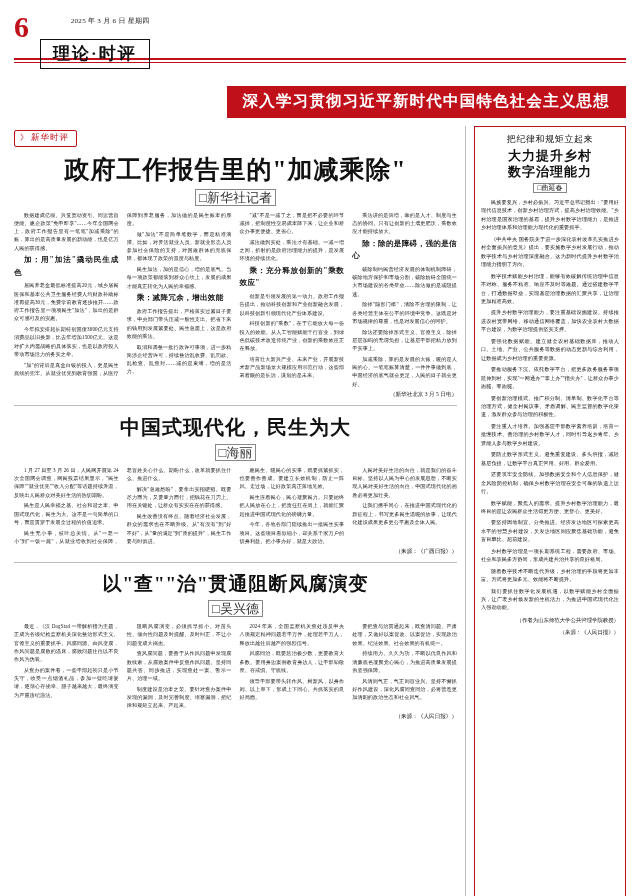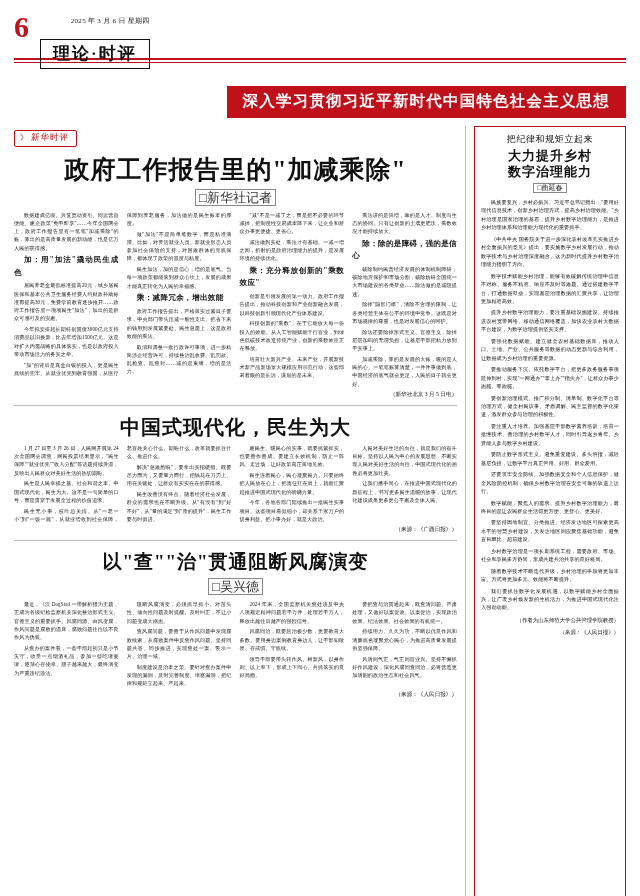--- a/index.html
+++ b/index.html
@@ -166,20 +166,23 @@
           <p>除法还要除掉形式主义、官僚主义，除掉层层加码的无谓负担，让基层干部把精力放到干实事上。</p>
           <p>加减乘除，算的是发展的大账，暖的是人民的心。一笔笔账算清楚，一件件事做到底，中国经济的底气就会更足，人民的日子就会更好。</p>
         </div>
         <div class="source">（新华社北京 3 月 5 日电）</div>
       </div>
 
       <div class="hr-grey"></div>
 
       <div>
         <div class="headline2">中国式现代化，民生为大</div>
+        <div class="byline">
+          <span class="box">□海丽</span>
+        </div>
         <div class="cols4 txt">
           <p>1 月 27 日至 3 月 26 日，人民网开展第 24 次全国两会调查，网民投票结果显示，"民生保障""就业优先""收入分配"等话题持续升温，反映出人民群众对美好生活的热切期盼。</p>
           <p>民生是人民幸福之基、社会和谐之本。中国式现代化，民生为大。这不是一句简单的口号，而是贯穿于发展全过程的价值追求。</p>
           <p>民生无小事，枝叶总关情。从"一老一小"到"一饭一蔬"，从就业增收到社会保障，老百姓关心什么、期盼什么，改革就要抓住什么、推进什么。</p>
           <p>解决"急难愁盼"，要拿出实招硬招。既要尽力而为，又要量力而行，把钱花在刀刃上、用在关键处，让群众有实实在在的获得感。</p>
           <p>民生改善没有终点。随着经济社会发展，群众的需求也在不断升级。从"有没有"到"好不好"，从"量的满足"到"质的提升"，民生工作要与时俱进。</p>
           <p>惠民生、暖民心的实事，既要抓紧抓实，也要善作善成。要建立长效机制，防止一阵风、走过场，让好政策真正落地见效。</p>
           <p>民生连着民心，民心凝聚民力。只要始终把人民放在心上，把责任扛在肩上，就能汇聚起推进中国式现代化的磅礴力量。</p>
           <p>今年，各地各部门陆续推出一批民生实事项目。这些项目看似细小，却关系千家万户的切身利益。把小事办好，就是大政治。</p>
           <p>人民对美好生活的向往，就是我们的奋斗目标。坚持以人民为中心的发展思想，不断实现人民对美好生活的向往，中国式现代化的画卷必将更加壮美。</p>

